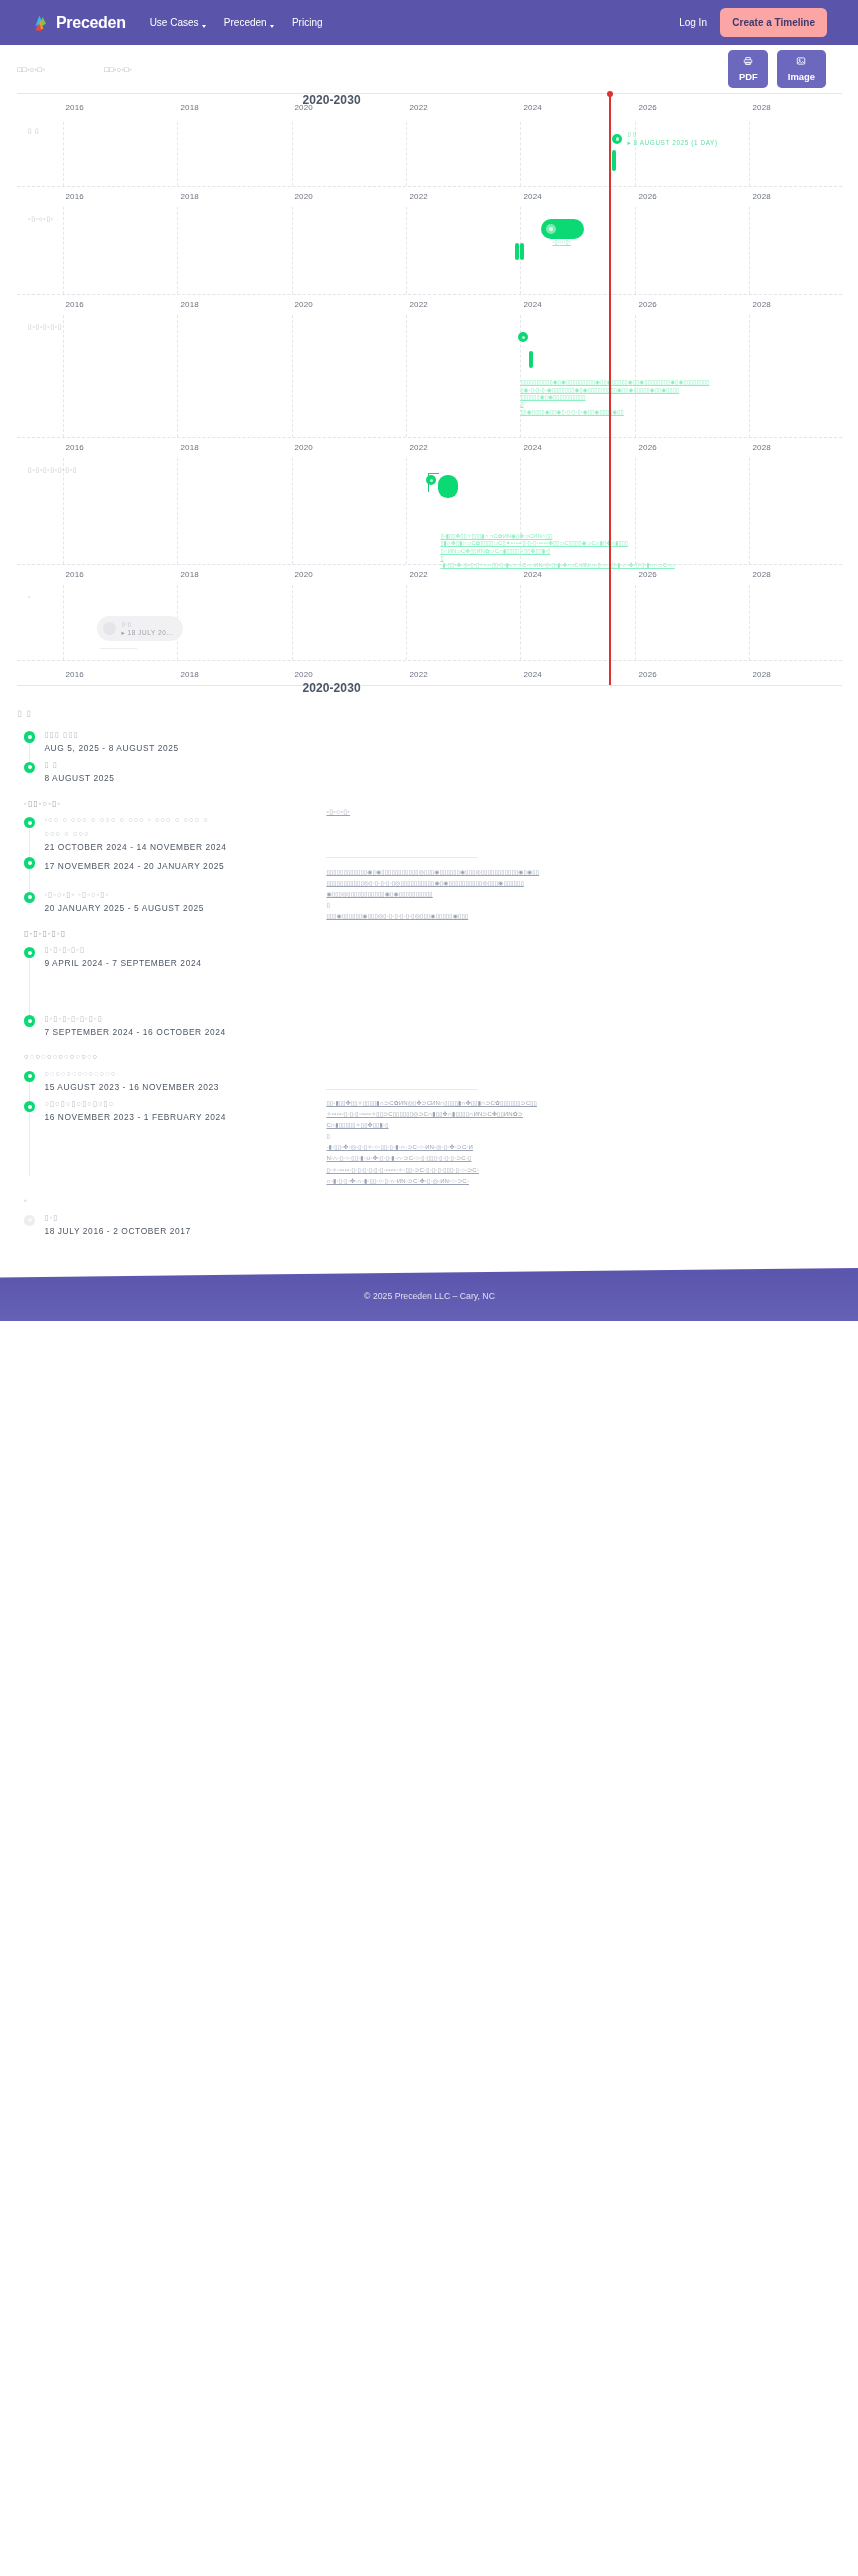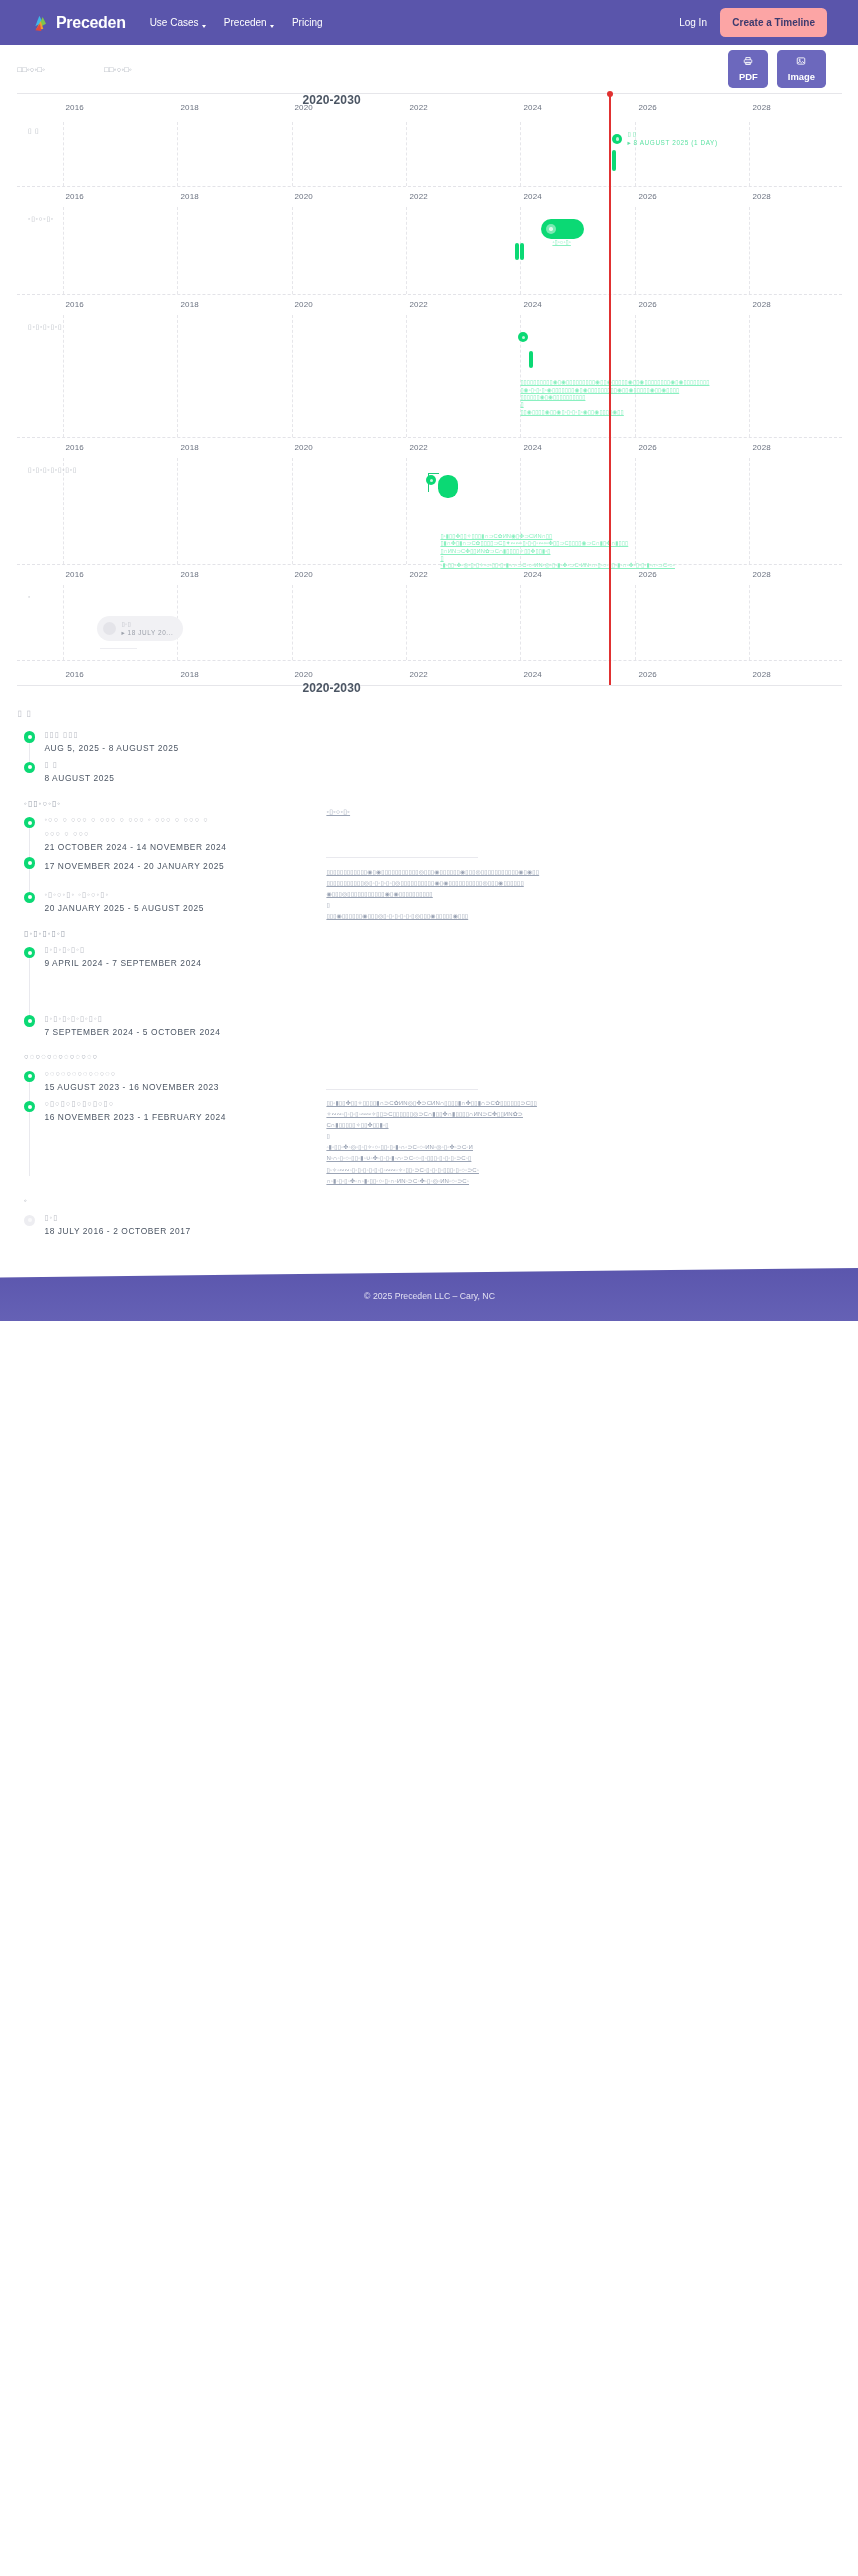--- a/index.html
+++ b/index.html
@@ -476,21 +476,21 @@
   <div class="evlist">
     <div class="evitem" style="min-height:67px;">
       <span class="node"></span>
       <span class="rail"></span>
       <div class="ev-title">▯◦▯◦▯◦▯◦▯</div>
       <div class="ev-range">9 APRIL 2024 - 7 SEPTEMBER 2024</div>
     </div>
     <div class="evitem">
       <span class="node"></span>
       <div class="ev-title">▯◦▯◦▯◦▯◦▯◦▯◦▯</div>
-      <div class="ev-range">7 SEPTEMBER 2024 - 5 OCTOBER 2024</div>
+      <div class="ev-range">7 SEPTEMBER 2024 - 16 OCTOBER 2024</div>
     </div>
   </div>
 
   <div class="group-label">○◌○◌○◌○◌○◌○◌○</div>
 
   <div class="evlist">
     <div class="evitem">
       <span class="node"></span>
       <span class="rail"></span>
       <div class="ev-title">○◌○◌○◌○◌○◌○◌○</div>

